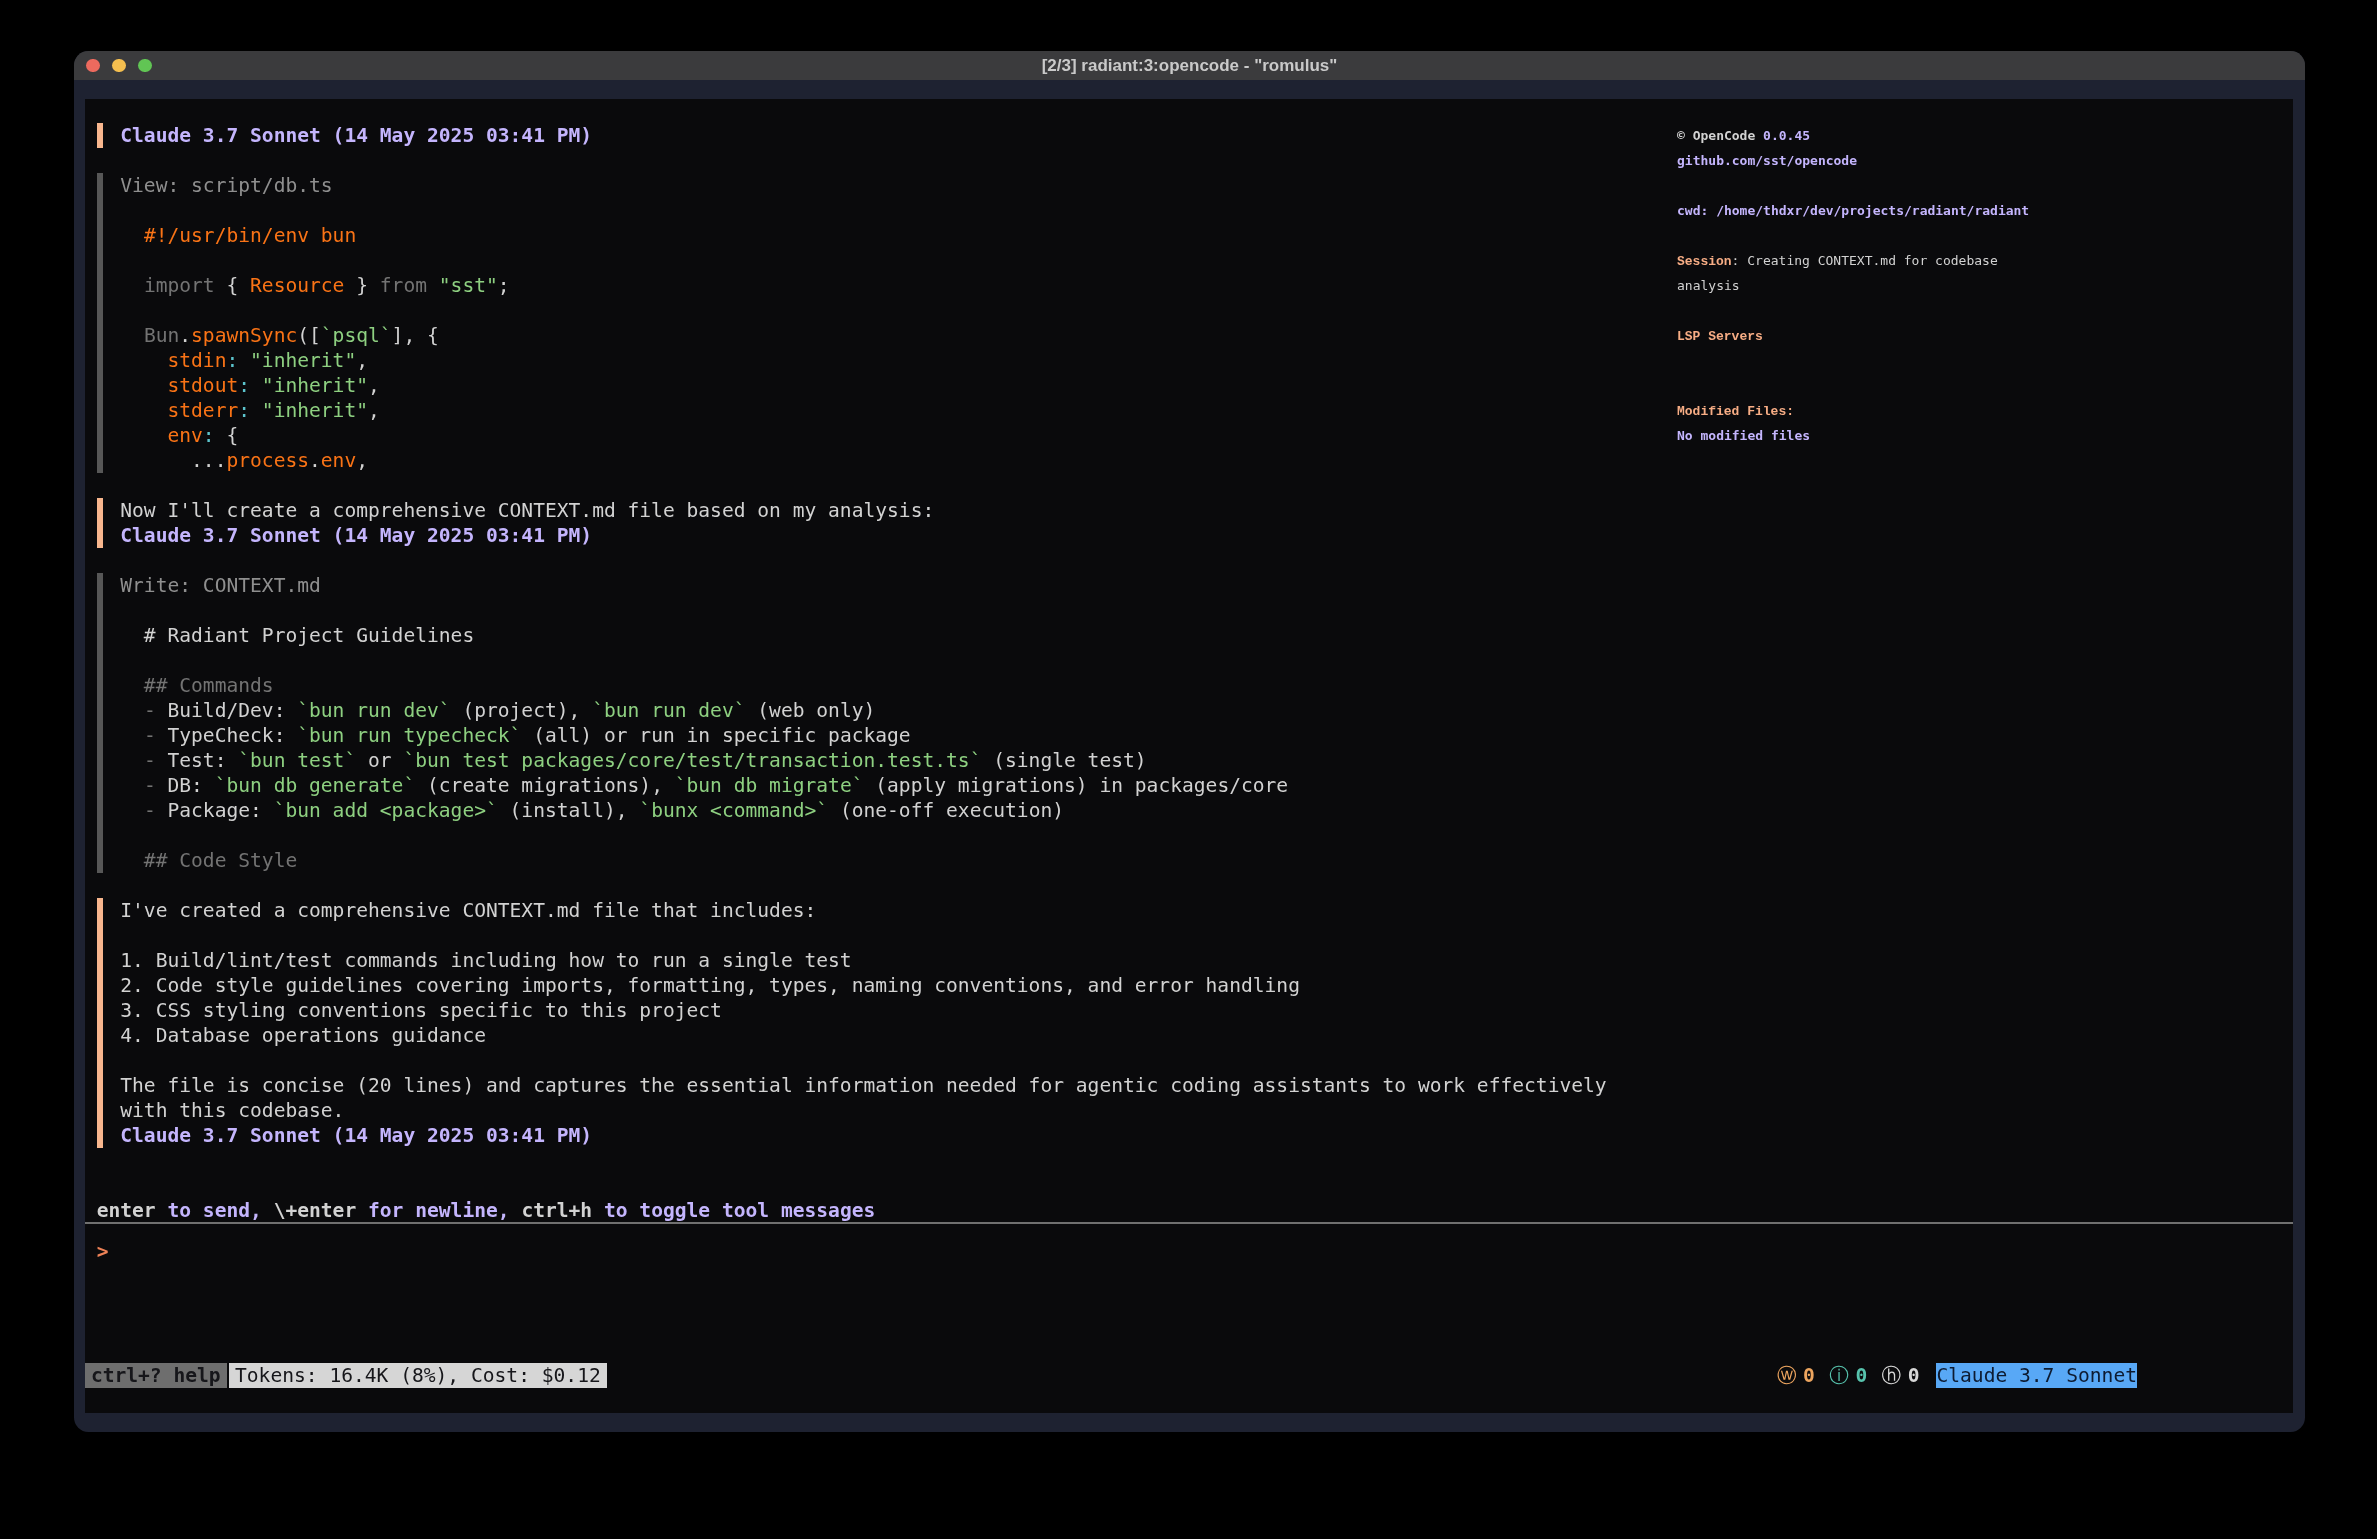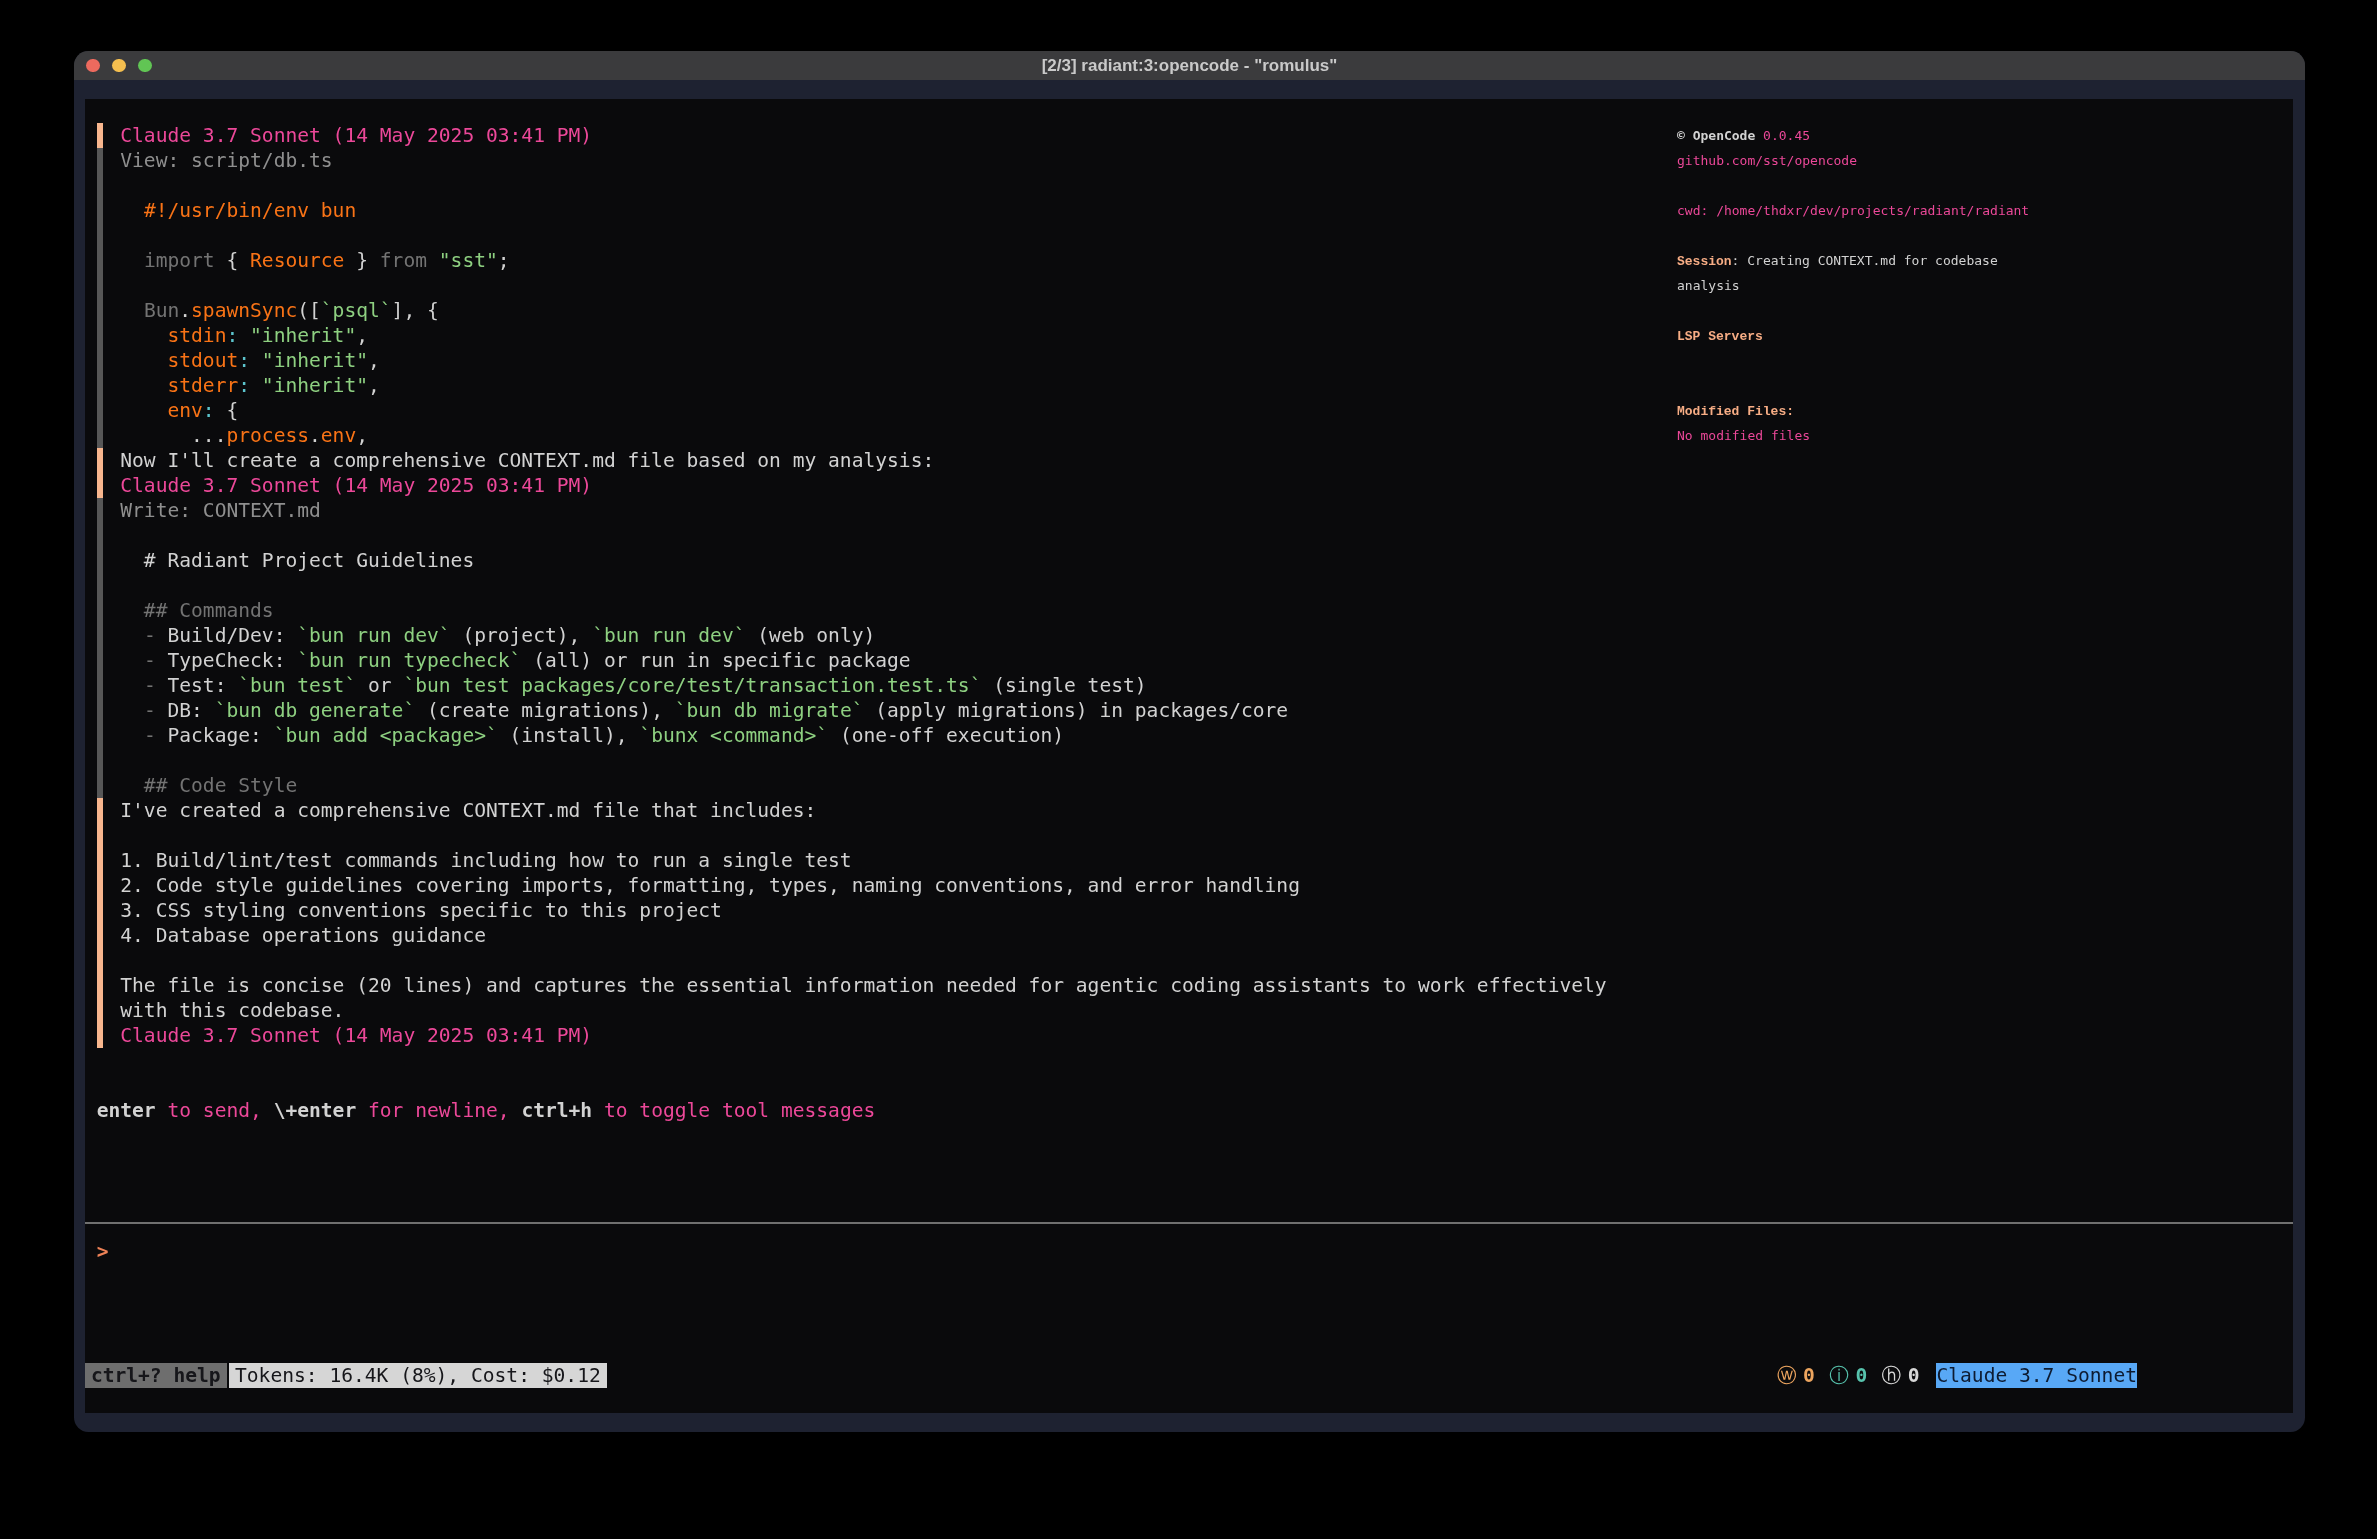--- a/index.html
+++ b/index.html
@@ -21,25 +21,25 @@
   #light-zoom{left:64px;background:#61c554;}
   #terminal{
     position:absolute;left:11px;top:48px;width:2208px;height:1314px;
     background:#0a0a0c;overflow:hidden;
   }
   #chat{
     position:absolute;left:11.7px;top:24px;width:1559px;
     font-size:19.6px;line-height:25px;white-space:pre;
   }
   .line{height:25px;white-space:pre;}
-  .block{}
+  .block{margin-top:25px;}
   .block:first-child{margin-top:0;}
   .bar-orange{border-left:6.5px solid #f8b68e;padding-left:17.6px;}
   .bar-gray{border-left:6.5px solid #575757;padding-left:17.6px;}
-  .c-t{color:#d2d2d2;} .c-d{color:#ec4899;} .c-m{color:#8f8f8f;}
+  .c-t{color:#d2d2d2;} .c-d{color:#c4b5fd;font-weight:bold;} .c-m{color:#8f8f8f;}
   .c-o{color:#f7ad85;font-family:Liberation Mono, monospace;} .c-b{color:#737373;text-align:center;} .c-p{color:#f97316;}
   .c-g{color:#8ed081;} .c-c{color:#5cc4cd;}
   .b{font-weight:bold;}
   #hint{margin-top:50px;}
   #divider{position:absolute;left:0;top:1123px;width:2208px;height:2px;background:#707070;}
   #prompt-line{
     position:absolute;left:11.7px;top:1140px;height:25px;
     font-size:19.6px;line-height:25px;color:#ee8257;font-weight:bold;white-space:pre;
   }
   #sidebar{

